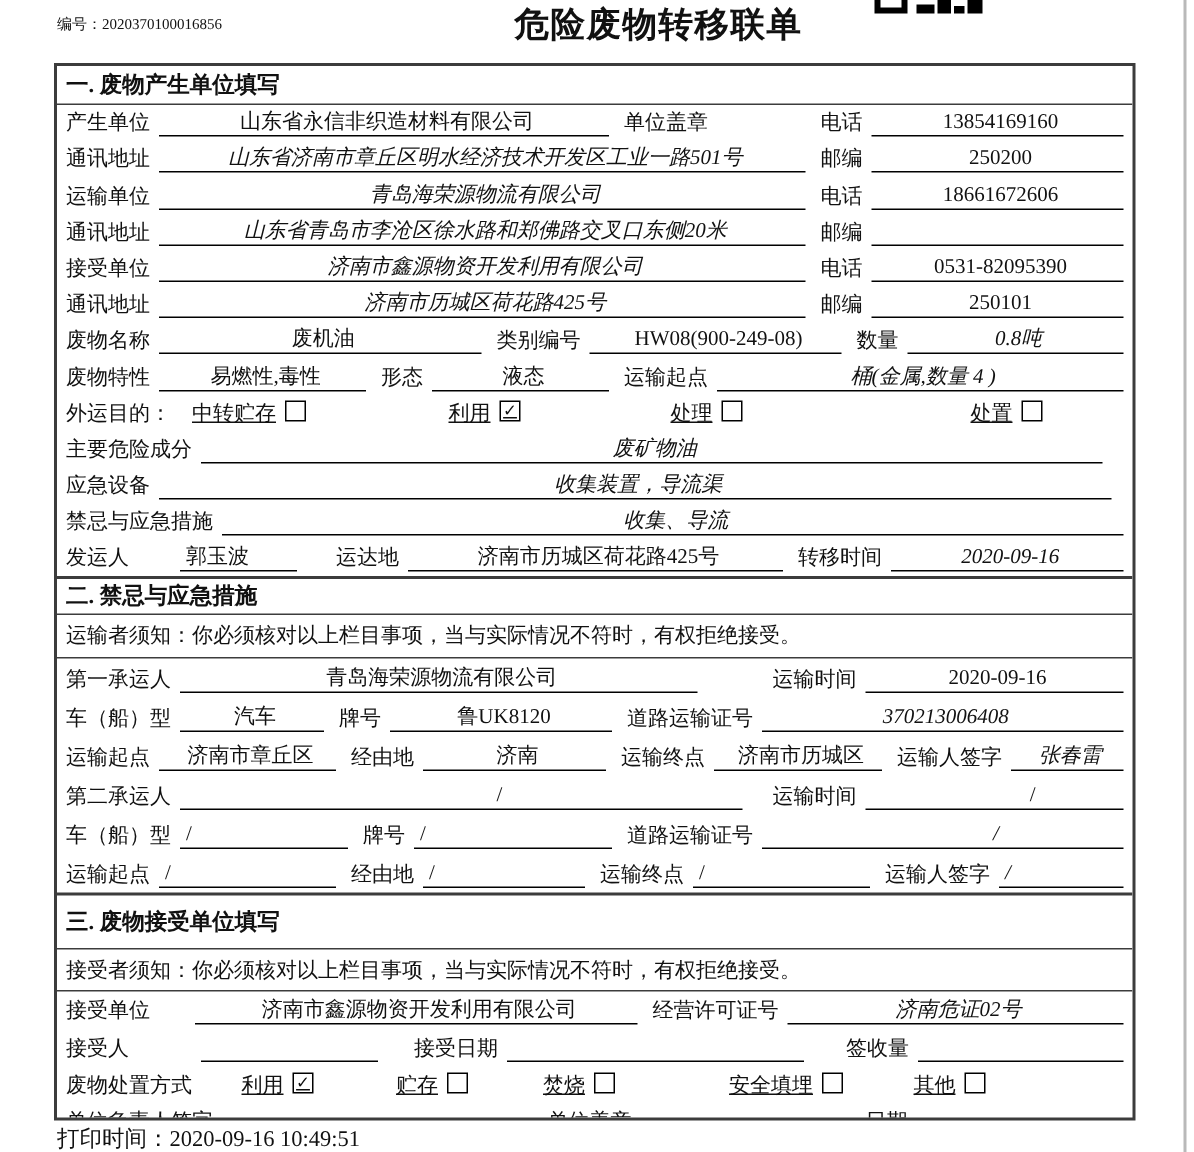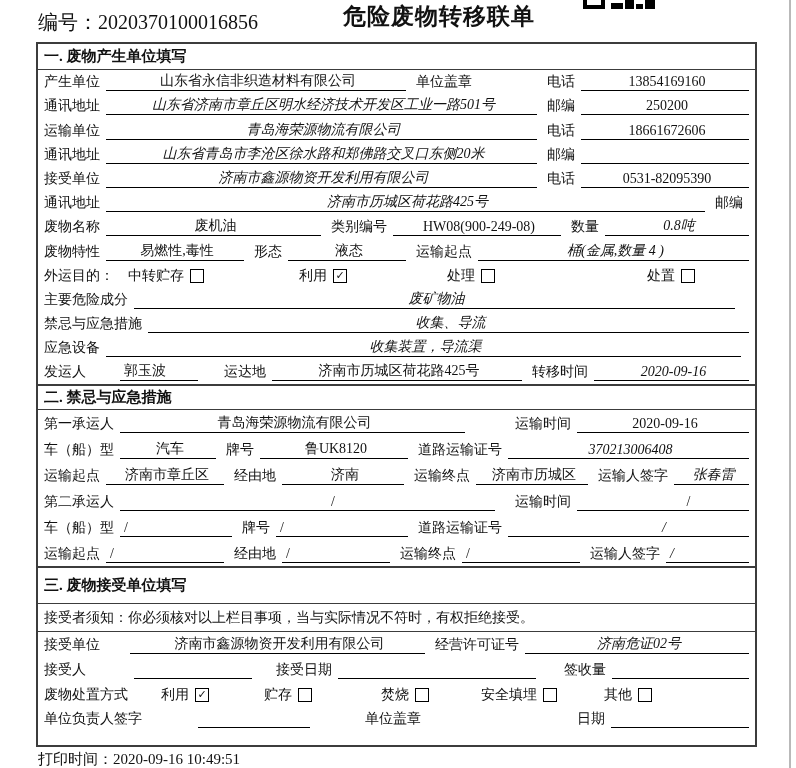--- a/index.html
+++ b/index.html
@@ -1,21 +1,21 @@
 <!DOCTYPE html>
 <html><head>
 <meta charset="utf-8">
 <style>
   html,body{margin:0;padding:0;}
   body{
     width:796px;height:768px;background:#ffffff;position:relative;overflow:hidden;
     font-family:"Liberation Serif","DejaVu Serif",serif;color:#111;
   }
   .scan-edge{position:absolute;left:789px;top:0;width:2px;height:768px;background:#b9b9b9;}
-  .serial{position:absolute;left:38px;top:9px;font-size:20px;white-space:nowrap;}
+  .serial{position:absolute;left:38px;top:9px;font-size:10px;white-space:nowrap;}
   .doc-title{position:absolute;left:82px;right:0;top:1px;text-align:center;
              font-size:23px;font-weight:bold;letter-spacing:1px;}
   .qr{position:absolute;left:583px;top:0;width:72px;height:9px;}
   .qr div{position:absolute;background:#000;}
   .qr .a1{left:0;top:0;width:22px;height:9px;}
   .qr .a2{left:4px;top:0;width:14px;height:5px;background:#fff;}
   .qr .a3{left:28px;top:3px;width:12px;height:6px;}
   .qr .a4{left:42px;top:0;width:9px;height:9px;}
   .qr .a5{left:53px;top:4px;width:7px;height:5px;}
   .qr .a6{left:62px;top:0;width:10px;height:9px;}
@@ -31,21 +31,21 @@
   .row{flex:none;display:flex;align-items:flex-end;font-size:14px;
        padding:0 6px 3px 6px;box-sizing:border-box;}
   .h24{height:24.2px}.h26{height:26px}.h25{height:24.7px}.h29{height:29px}.h28{height:28px}.h27{height:38px}
   .lbl{white-space:nowrap;margin-right:6px;}
   .g{margin-left:10px;}
   .ml-a{margin-left:auto;}
   .u{border-bottom:1px solid #000;white-space:nowrap;padding:0 4px 0 8px;
      min-height:17px;box-sizing:border-box;text-align:center;}
   .uf{flex:1 1 auto;font-style:italic;}
   .ct{text-align:left;padding-left:4px;}
-  .opt{display:flex;align-items:center;white-space:nowrap;}
+  .opt{display:flex;align-items:flex-start;white-space:nowrap;text-decoration:underline;}
   .cb{display:inline-block;width:12px;height:12px;border:1px solid #000;margin-left:6px;
       font-size:11px;line-height:12px;text-align:center;
       font-family:"DejaVu Sans",sans-serif;}
   .footer{position:absolute;left:38px;top:750px;font-size:15px;white-space:nowrap;}
 </style>
 </head>
 <body>
 
 <div class="scan-edge"></div>
 
@@ -99,20 +99,21 @@
     <span class="lbl">接受单位</span>
     <span class="u uf">济南市鑫源物资开发利用有限公司</span>
     <span class="lbl g">电话</span>
     <span class="u" style="width:168px">0531-82095390</span>
   </div>
 
   <div class="row h24">
     <span class="lbl">通讯地址</span>
     <span class="u uf">济南市历城区荷花路425号</span>
     <span class="lbl g">邮编</span>
+    <span class="u" style="width:168px">250101</span>
   </div>
 
   <div class="row h24">
     <span class="lbl">废物名称</span>
     <span class="u" style="width:215px">废机油</span>
     <span class="lbl g">类别编号</span>
     <span class="u" style="width:168px">HW08(900-249-08)</span>
     <span class="lbl g">数量</span>
     <span class="u uf">0.8吨</span>
   </div>
@@ -145,39 +146,40 @@
       <span class="cb"></span>
     </span>
   </div>
 
   <div class="row h24">
     <span class="lbl">主要危险成分</span>
     <span class="u uf" style="margin-right:14px">废矿物油</span>
   </div>
 
   <div class="row h24">
+    <span class="lbl">应急设备</span>
+    <span class="u uf" style="margin-right:8px">收集装置，导流渠</span>
+  </div>
+
+  <div class="row h24">
     <span class="lbl">禁忌与应急措施</span>
     <span class="u uf">收集、导流</span>
-  </div>
-
-  <div class="row h24">
-    <span class="lbl">应急设备</span>
-    <span class="u uf" style="margin-right:8px">收集装置，导流渠</span>
   </div>
 
   <div class="row h24">
     <span class="lbl">发运人</span>
     <span class="u ct" style="width:78px;margin-left:28px">郭玉波</span>
     <span class="lbl" style="margin-left:26px">运达地</span>
     <span class="u" style="width:250px">济南市历城区荷花路425号</span>
     <span class="lbl g">转移时间</span>
     <span class="u uf">2020-09-16</span>
   </div>
 
   <div class="sec-h mid">二. 禁忌与应急措施</div>
+  <div class="notice h29">运输者须知：你必须核对以上栏目事项，当与实际情况不符时，有权拒绝接受。</div>
 
   <div class="row h26">
     <span class="lbl">第一承运人</span>
     <span class="u" style="width:345px">青岛海荣源物流有限公司</span>
     <span class="lbl ml-a">运输时间</span>
     <span class="u" style="width:172px">2020-09-16</span>
   </div>
 
   <div class="row h26">
     <span class="lbl">车（船）型</span>
@@ -248,25 +250,25 @@
   <div class="row h25">
     <span class="lbl">废物处置方式</span>
     <span class="opt" style="margin-left:27px">
       <span>利用</span>
       <span class="cb">✓</span>
     </span>
     <span class="opt" style="margin-left:55px">
       <span>贮存</span>
       <span class="cb"></span>
     </span>
-    <span class="opt" style="margin-left:69px">
+    <span class="opt" style="margin-left:50px">
       <span>焚烧</span>
       <span class="cb"></span>
     </span>
-    <span class="opt" style="margin-left:52px">
+    <span class="opt" style="margin-left:76px">
       <span>安全填埋</span>
       <span class="cb"></span>
     </span>
     <span class="opt" style="margin-left:47px">
       <span>其他</span>
       <span class="cb"></span>
     </span>
   </div>
 
   <div class="row h25">

